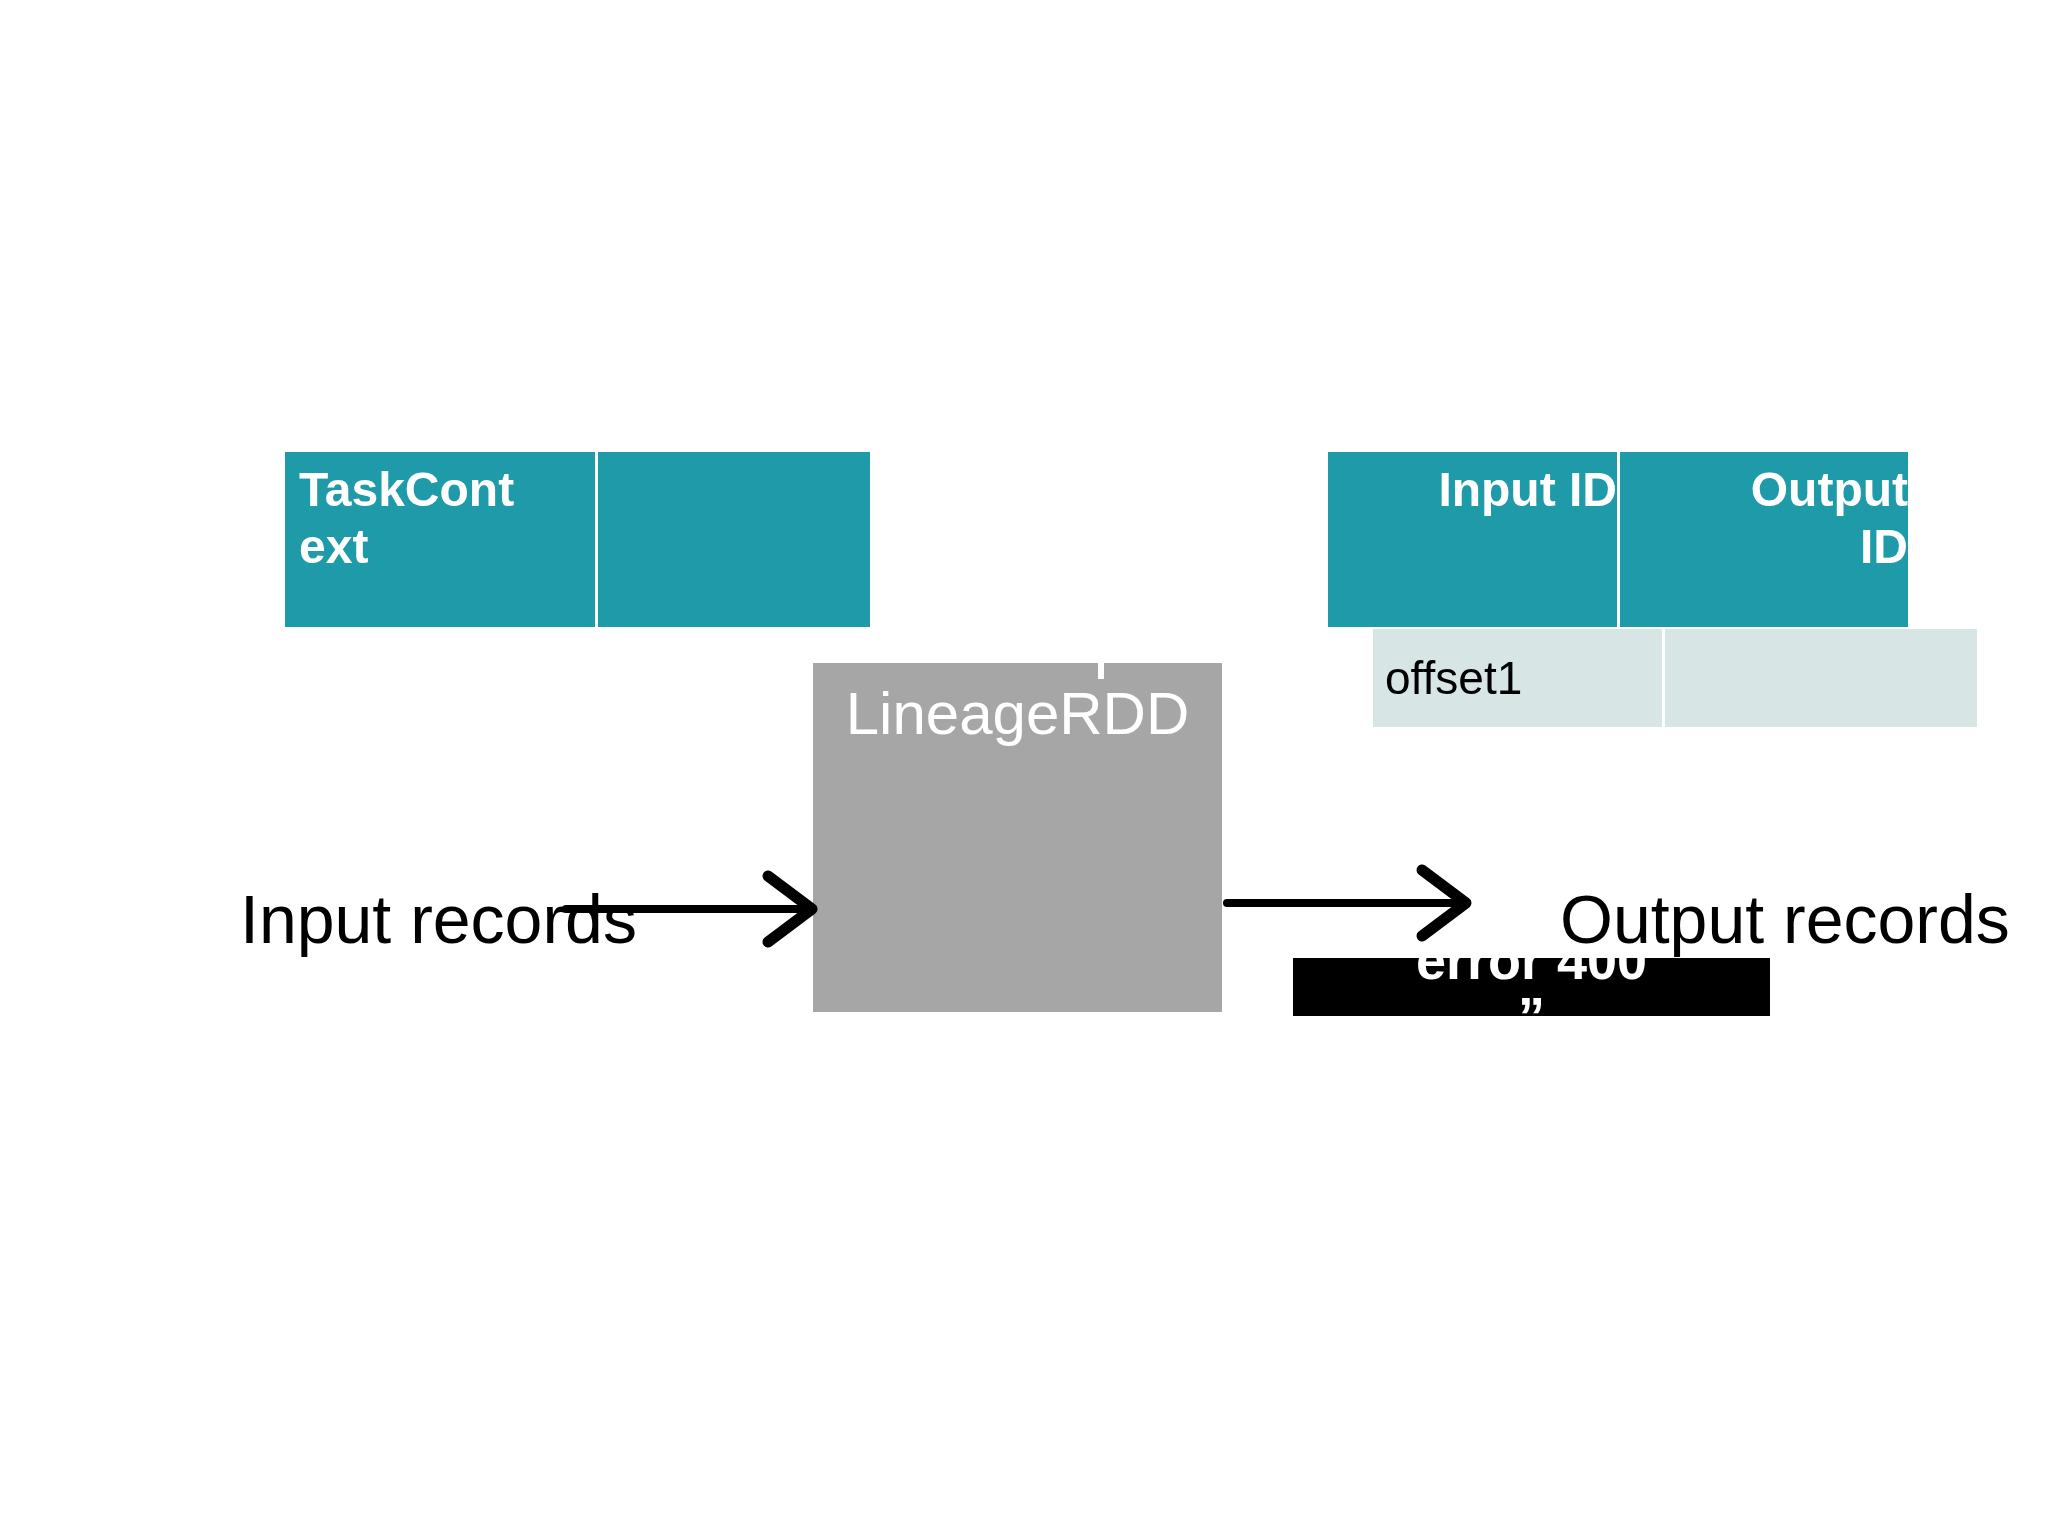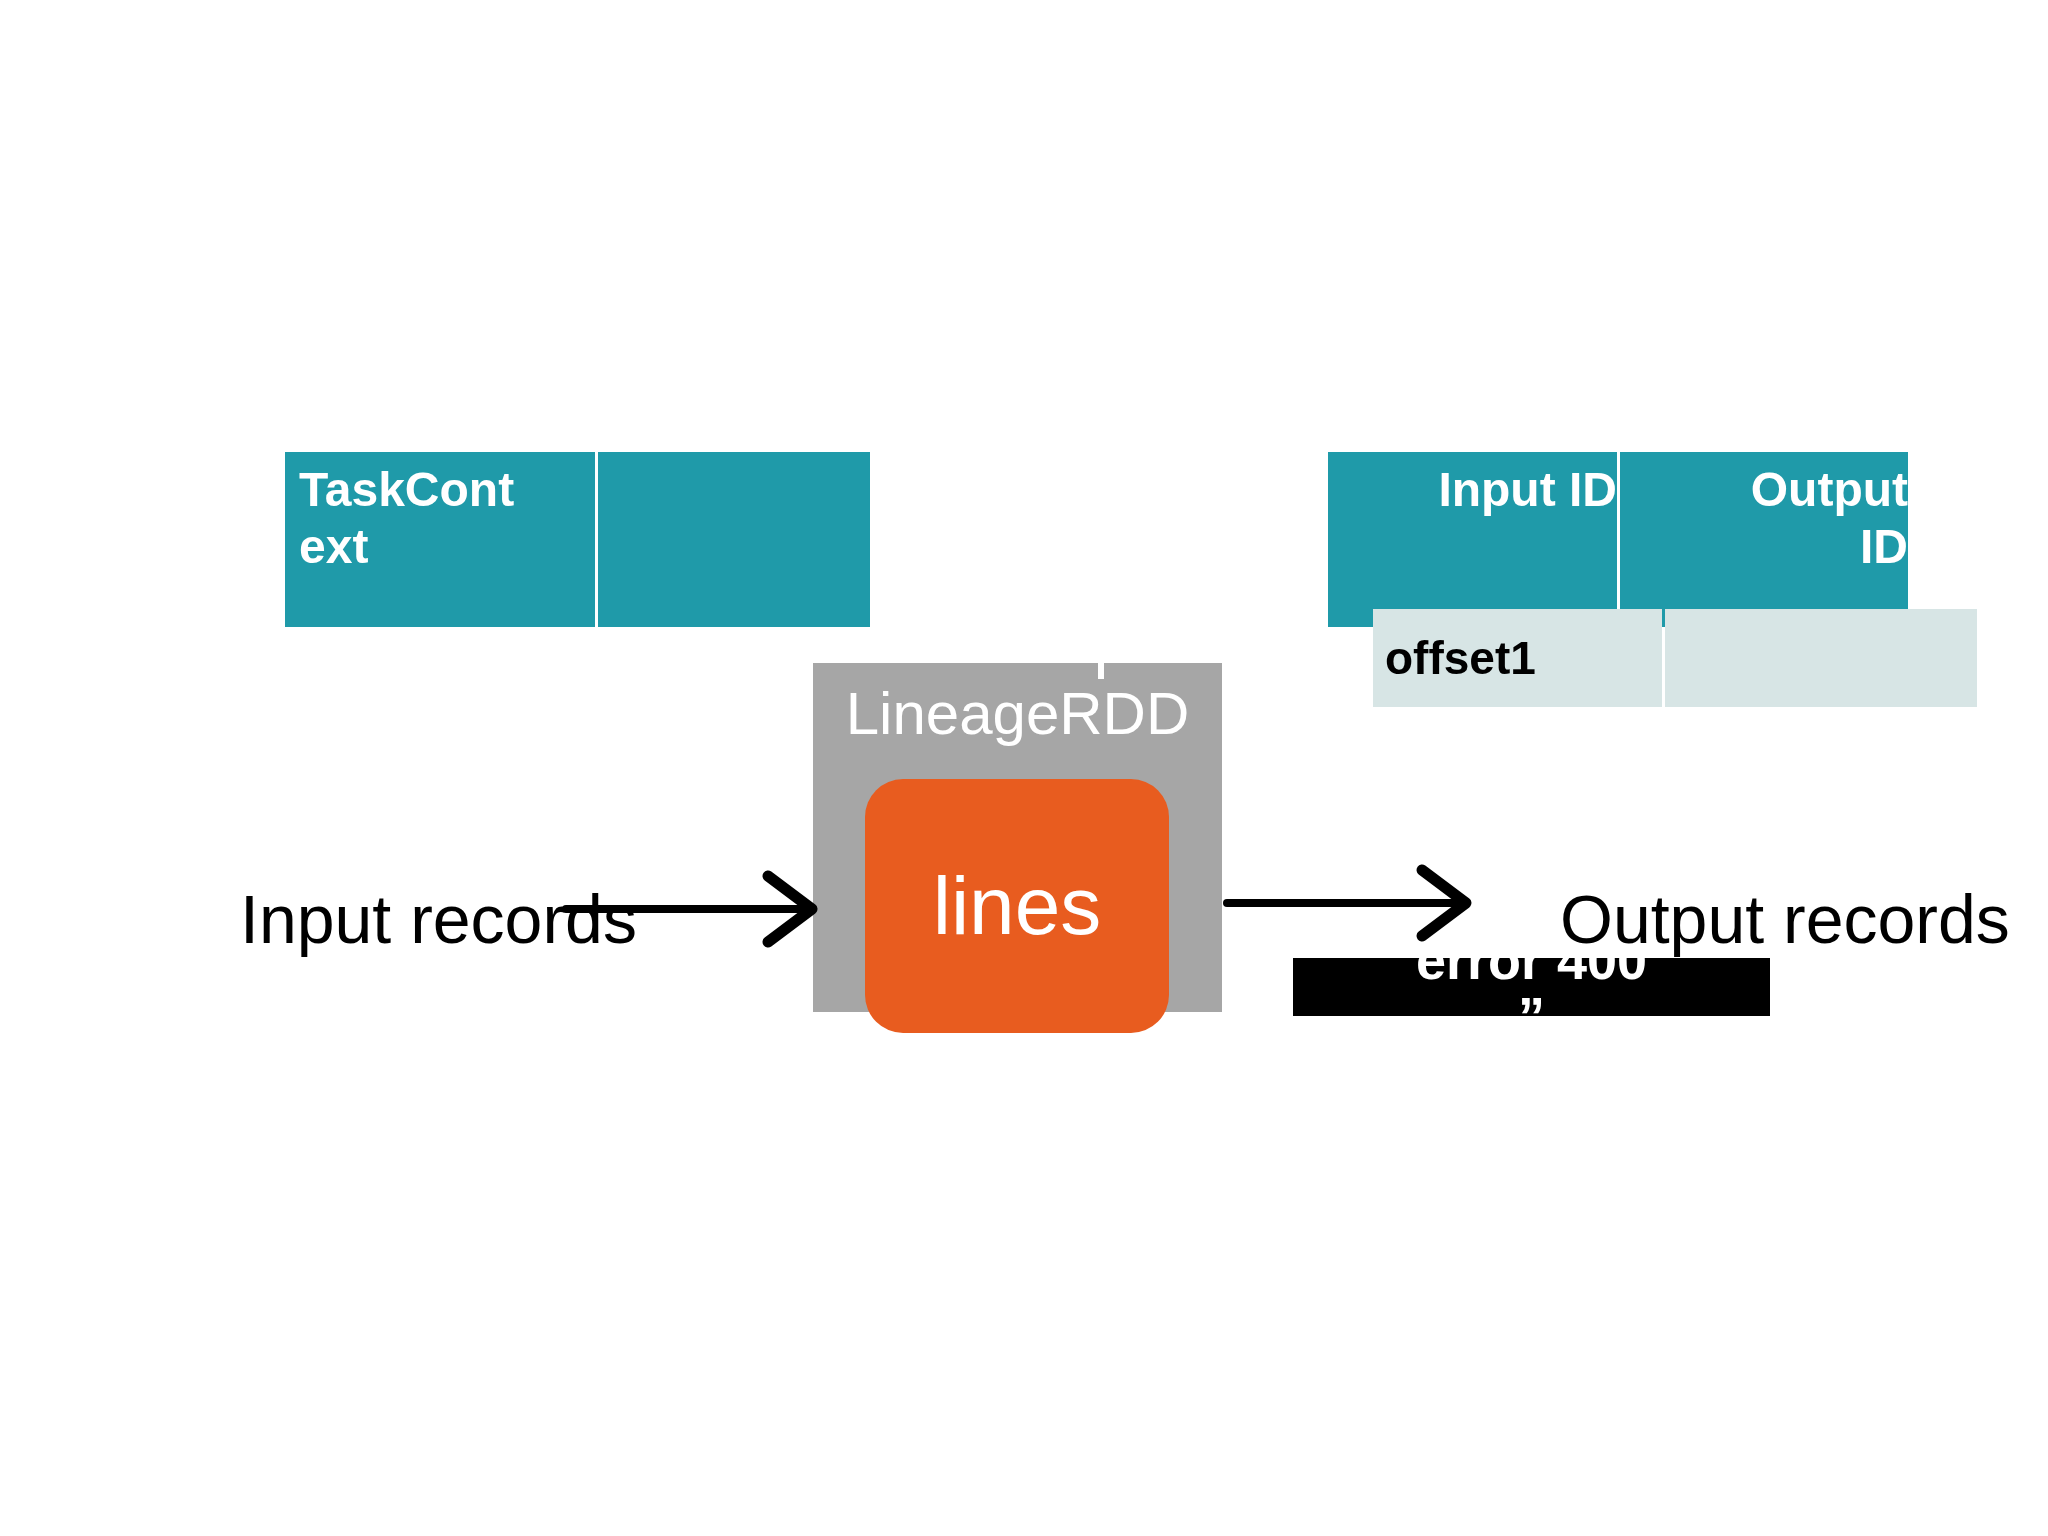--- a/index.html
+++ b/index.html
@@ -72,33 +72,30 @@
     <div class="hcell" style="width:310px;">TaskCont
 ext</div>
     <div class="hcell" style="width:272px;"></div>
   </div>
 
   <div class="tbl" style="left:1296px;top:452px;text-align:right;">
     <div class="hcell" style="width:289px;">Input ID</div>
     <div class="hcell" style="width:288px;">Output
 ID</div>
   </div>
-  <div class="tbl" style="left:1341px;top:609px;font-weight:bold;">
+  <div class="tbl" style="left:1341px;top:629px;">
     <div class="dcell" style="width:289px;">offset1</div>
     <div class="dcell" style="width:312px;"></div>
   </div>
 
   <div class="graybox">
     <span class="graybox-label">LineageRDD</span>
   </div>
   <div class="notch"></div>
 
-  <div class="linesbox">
-    <span>lines</span>
-  </div>
 
   <div class="flowlabel inp">Input records</div>
   <div class="flowlabel outp">Output records</div>
 
   <div class="errorbox">
     <div class="error-inner">
       <div>error 400</div>
       <div>”</div>
     </div>
   </div>

